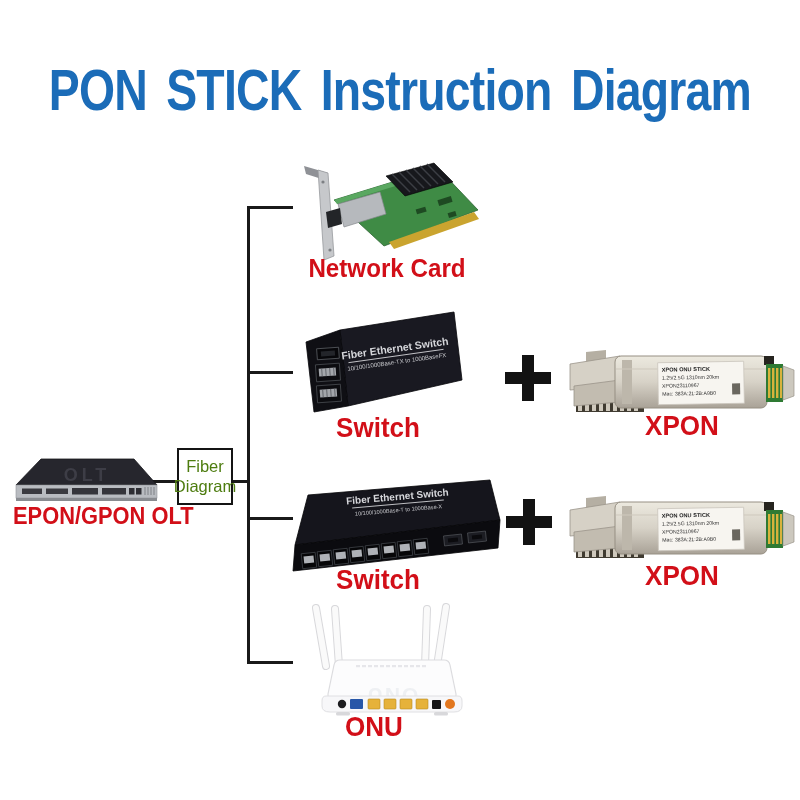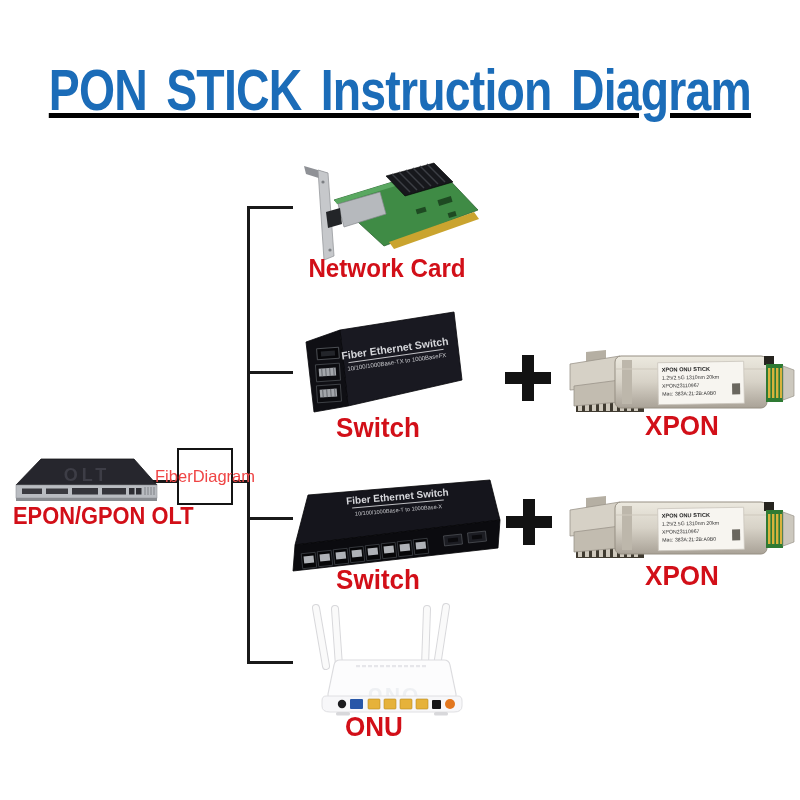--- a/index.html
+++ b/index.html
@@ -3,34 +3,34 @@
 <meta charset="utf-8">
 <style>
   * { margin:0; padding:0; box-sizing:border-box; }
   html,body { background:#ffffff; }
   #canvas {
     position:relative; width:800px; height:800px; background:#ffffff;
     font-family:"Liberation Sans", sans-serif; overflow:hidden;
   }
   
   #title-row { position:absolute; top:52px; left:0; width:800px; height:74px;
-    display:flex; justify-content:center; align-items:center;text-decoration:underline; }
+    display:flex; justify-content:center; align-items:center; }
   #title-text {
     font-size:58px; font-weight:bold; letter-spacing:-1px; word-spacing:9px;
     white-space:nowrap; transform:scaleX(0.8); transform-origin:center;
     color:#1b6cb8;
   }
   
   .line { position:absolute; background:#191919; }
   
   #splitter-box {
     position:absolute; left:177px; top:448px; width:56px; height:57px;
     background:#ffffff; border:2.5px solid #141414;
-    display:flex; flex-direction:row; justify-content:center; align-items:center;
-    font-size:16.5px; color:#ef4444; line-height:1.18;
+    display:flex; flex-direction:column; justify-content:center; align-items:center;
+    font-size:16.5px; color:#4d7c0f; line-height:1.18;
   }
   
   .red-label {
     position:absolute; color:#d20f18; font-weight:bold; white-space:nowrap;
     transform:translateX(-50%) scaleX(0.93); transform-origin:center;
   }
   .lbl-26 { font-size:26px; }
   .lbl-28 { font-size:28px; }
   #olt-label {
     position:absolute; left:13px; top:503px; color:#d20f18; font-weight:bold;

